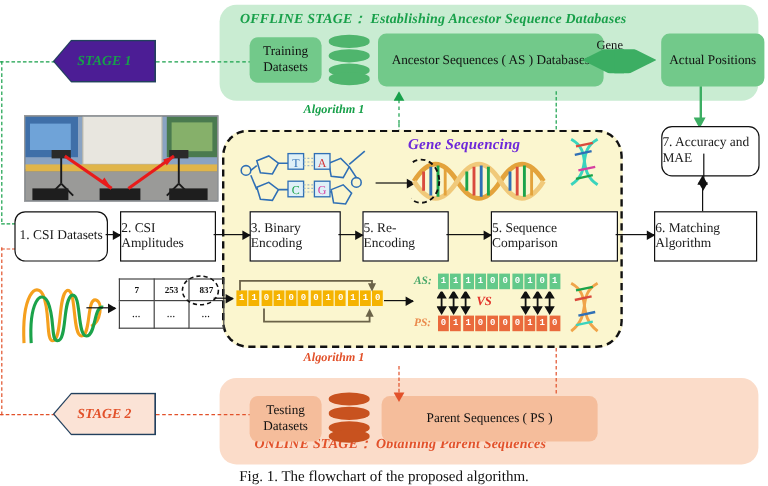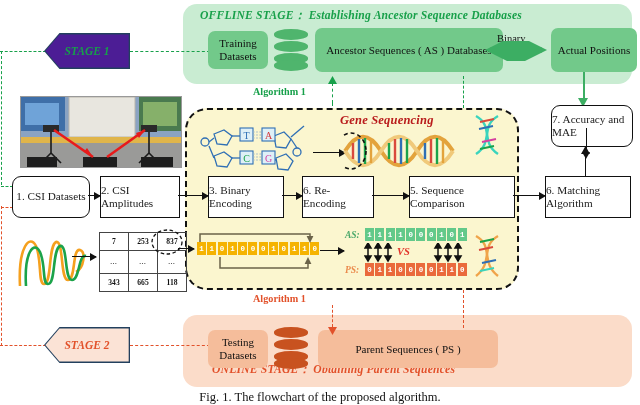--- a/index.html
+++ b/index.html
@@ -63,21 +63,21 @@
   .b3{left:208px;top:176px;width:74px;height:40px;}
   .b4{left:302px;top:176px;width:70px;height:40px;}
   .b5{left:409px;top:176px;width:104px;height:40px;}
   .b6{left:545px;top:176px;width:84px;height:40px;}
   .b7{left:551px;top:105px;width:80px;height:40px;}
 
   
   .yellowbox{position:absolute;left:185px;top:108px;width:330px;height:178px;
              background:#fbf6cf;border:2px dashed #111;border-radius:22px;}
   .gene-title{position:absolute;left:340px;top:113px;font-style:italic;font-weight:bold;
-              font-size:12.5px;color:#b91c1c;letter-spacing:.2px;}
+              font-size:12.5px;color:#6d28d9;letter-spacing:.2px;}
 
   
   .vd{position:absolute;width:0;border-left:1.7px dashed;}
   .hd{position:absolute;height:0;border-top:1.7px dashed;}
   .g{border-color:#17a04a;} .o{border-color:#e2512a;}
 
   
   .har{position:absolute;height:0;border-top:1.9px solid #111;}
   .har::after{content:"";position:absolute;right:-1px;top:-4.2px;
       border-left:7px solid #111;border-top:4.2px solid transparent;border-bottom:4.2px solid transparent;}
@@ -95,21 +95,21 @@
   .strip{position:absolute;display:flex;gap:1.3px;}
   .cell{width:9px;height:13px;display:flex;align-items:center;justify-content:center;
         font-size:7.5px;font-weight:bold;color:#fff;font-family:"Liberation Mono",monospace;}
   .c-yellow{background:#f5b301;}
   .c-green{background:#63c98a;}
   .c-orange{background:#ea6a3c;}
   .seqlab{position:absolute;font-style:italic;font-weight:bold;font-size:9.5px;}
   .vs{position:absolute;font-style:italic;font-weight:bold;font-size:10.5px;color:#e2332a;}
 
   
-  .alg{position:absolute;font-weight:bold;font-size:10.2px;}
+  .alg{position:absolute;font-style:italic;font-weight:bold;font-size:10.2px;}
   .matchlab{position:absolute;left:497px;top:33px;font-size:10.5px;color:#111;}
 
   
   .cap{position:absolute;left:0;top:390px;width:640px;text-align:center;
        font-size:12.5px;color:#111;}
 
   
   .photo{position:absolute;left:20px;top:96px;width:160px;height:70px;
          border:1px solid #999;overflow:hidden;background:#6e7c86;}
 </style>
@@ -140,21 +140,21 @@
 </div>
 
 <div class="softbox sb-green sb-training">Training Datasets</div>
 <div class="db db-g db-train">
   <i></i>
     <i></i>
     <i></i>
     <i></i>
 </div>
 <div class="softbox sb-green sb-ancestor">Ancestor Sequences ( AS ) Databases</div>
-<div class="matchlab">Binary</div>
+<div class="matchlab">Gene</div>
 <div class="softbox sb-green sb-actual">Actual Positions</div>
 
 <svg class="abs" style="left:482px;top:41px;" width="68" height="20">
   <defs>
     <marker id="gA" markerWidth="7" markerHeight="7" refX="6" refY="3.5" orient="auto">
       <polygon points="0,0 7,3.5 0,7" fill="#3cae63"></polygon>
     </marker>
     <marker id="gB" markerWidth="7" markerHeight="7" refX="1" refY="3.5" orient="auto">
       <polygon points="7,0 0,3.5 7,7" fill="#3cae63"></polygon>
     </marker>
@@ -310,21 +310,21 @@
       <polygon points="72,60 63,55 66,51" fill="#e81b1b" stroke="none"></polygon>
       <line x1="86" y1="60" x2="124" y2="33"></line>
       <polygon points="124,33 115,36 118,41" fill="#e81b1b" stroke="none"></polygon>
     </g>
   </svg>
 </div>
 
 <div class="fbox round b1">1. CSI Datasets</div>
 <div class="fbox b2">2. CSI Amplitudes</div>
 <div class="fbox b3">3.  Binary Encoding</div>
-<div class="fbox b4">6. Re-Encoding</div>
+<div class="fbox b4">5. Re-Encoding</div>
 <div class="fbox b5">5.  Sequence Comparison</div>
 <div class="fbox b6">6. Matching Algorithm</div>
 <div class="fbox round b7">7. Accuracy and MAE</div>
 
 <div class="har" style="left:88px;top:195px;width:12px;"></div>
 <div class="har" style="left:178px;top:195px;width:30px;"></div>
 <div class="har" style="left:282px;top:195px;width:20px;"></div>
 <div class="har" style="left:372px;top:195px;width:37px;"></div>
 <div class="har" style="left:513px;top:195px;width:32px;"></div>
 <div class="var" style="left:587px;top:152px;height:24px;transform:rotate(180deg);transform-origin:top left;"></div>
@@ -345,25 +345,20 @@
   <tbody>
       <tr>
     <td>7</td>
     <td>253</td>
     <td>837</td>
   </tr>
   <tr>
     <td class="dots">…</td>
     <td class="dots">…</td>
     <td class="dots">…</td>
-  </tr>
-  <tr>
-    <td>343</td>
-    <td>665</td>
-    <td>118</td>
   </tr>
 </tbody>
   </table>
 <svg class="abs" style="left:150px;top:228px;" width="34" height="28">
   <ellipse cx="17" cy="14" rx="15" ry="12" fill="none" stroke="#111" stroke-width="1.3" stroke-dasharray="3.5 2.5"></ellipse>
 </svg>
 <div class="har" style="left:178px;top:248px;width:16px;"></div>
 
 <div class="strip" style="left:197px;top:242px;">
   <span class="cell c-yellow">1</span>

